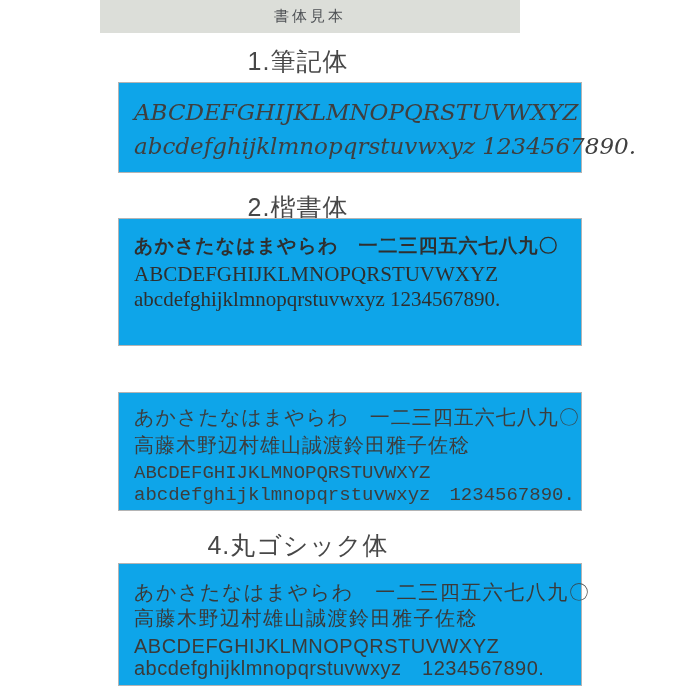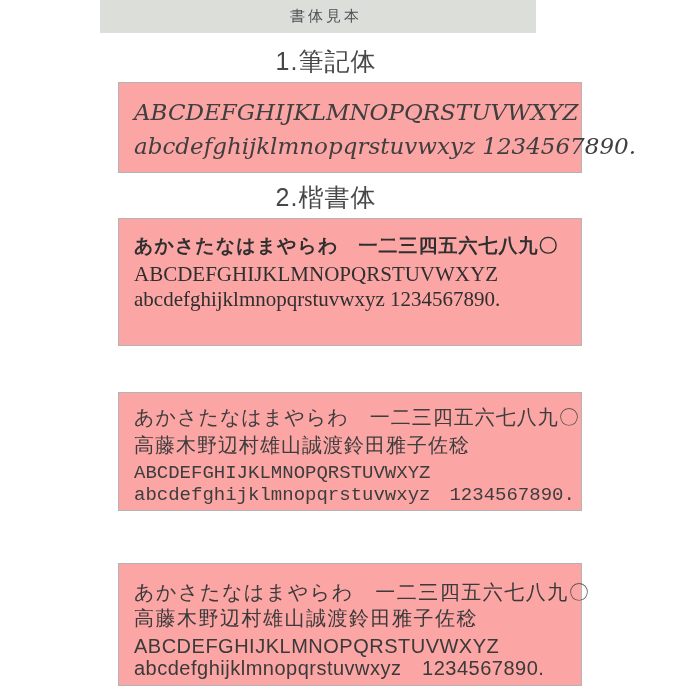--- a/index.html
+++ b/index.html
@@ -11,35 +11,34 @@
     --page-bg:#ffffff;
   }
   html,body{margin:0;padding:0;background:#fff;}
   .page{
     position:relative;width:700px;height:700px;background:var(--page-bg);
     overflow:hidden;font-family:"Liberation Sans","DejaVu Sans",sans-serif;
   }
   .titlebar{
     position:absolute;left:100px;top:0;width:420px;height:33px;
     background:var(--header-bg);
-    display:flex;align-items:center;justify-content:center;padding-left:16px;
+    display:flex;align-items:center;justify-content:center;
   }
   .titlebar span{
     font-size:15px;color:var(--header-text);letter-spacing:3px;font-weight:400;
   }
   .h{
     position:absolute;left:0;width:596px;margin:0;text-align:center;
     font-weight:400;font-size:25px;color:var(--heading-text);letter-spacing:1px;
     font-family:"Liberation Sans","DejaVu Sans",sans-serif;
-    padding-left:28px;
   }
-  .h1{top:45px}.h2{top:181px}.h3{top:360px}.h4{top:529px}
+  .h1{top:45px}.h2{top:191px}.h3{top:360px}.h4{top:529px}
   .box{
     position:absolute;left:118px;width:464px;box-sizing:border-box;
-    border:1px solid var(--box-border);background:#fca5a5;
+    border:1px solid var(--box-border);background:#0ea5e9;
     padding-left:15px;color:var(--body-text);
   }
   .b1{top:82px;height:91px;padding-top:12px}
   .b2{top:218px;height:128px;padding-top:14px}
   .b3{top:392px;height:119px;padding-top:10px}
   .b4{top:563px;height:123px;padding-top:15px}
   .ln{white-space:pre;}
   
   .script .ln{
     font-family:"DejaVu Serif","Liberation Serif",serif;font-style:italic;
@@ -98,20 +97,21 @@
     <div class="ln lat">abcdefghijklmnopqrstuvwxyz 1234567890.</div>
   </div>
 
   <div class="box b3 mincho">
     <div class="ln jp">あかさたなはまやらわ　一二三四五六七八九〇</div>
     <div class="ln jp">高藤木野辺村雄山誠渡鈴田雅子佐稔</div>
     <div class="ln lat first">ABCDEFGHIJKLMNOPQRSTUVWXYZ</div>
     <div class="ln lat">abcdefghijklmnopqrstuvwxyz　1234567890.</div>
   </div>
 
+  <h2 class="h h4">4.丸ゴシック体</h2>
   <div class="box b4 gothic">
     <div class="ln jp">あかさたなはまやらわ　一二三四五六七八九〇</div>
     <div class="ln jp">高藤木野辺村雄山誠渡鈴田雅子佐稔</div>
     <div class="ln lat first">ABCDEFGHIJKLMNOPQRSTUVWXYZ</div>
     <div class="ln lat">abcdefghijklmnopqrstuvwxyz　1234567890.</div>
   </div>
 
 </div>
 
 </body></html>

